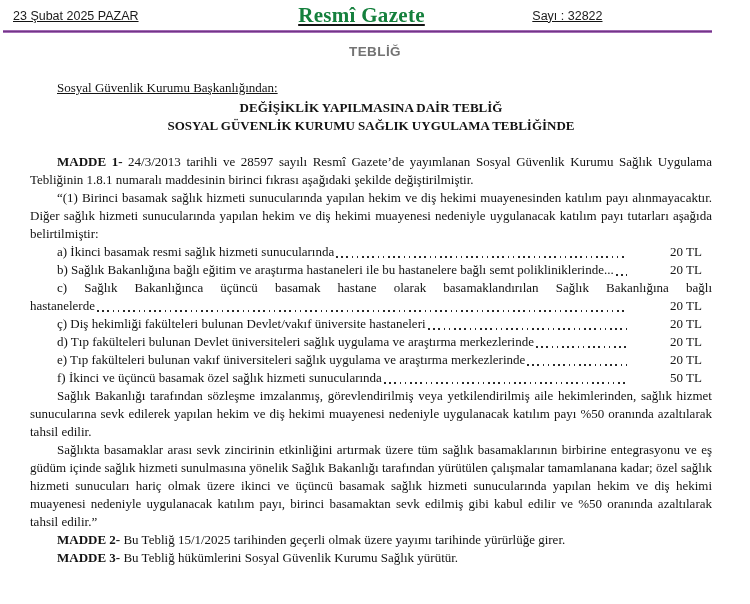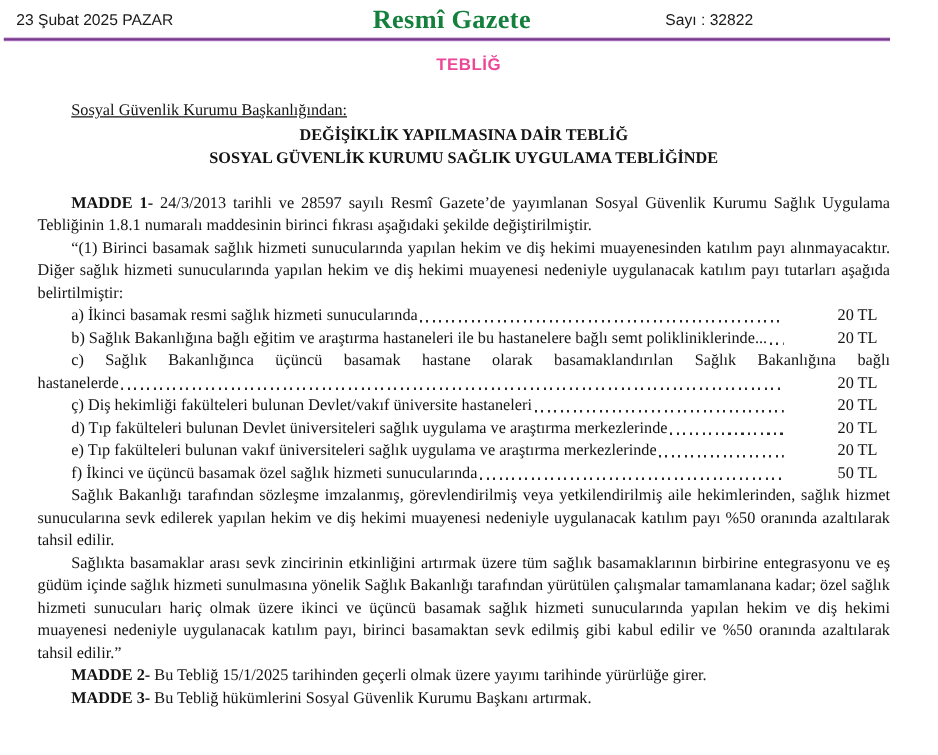--- a/index.html
+++ b/index.html
@@ -8,41 +8,42 @@
     font-family: "Liberation Serif", serif;
     color: #131313;
     -webkit-font-smoothing: antialiased;
   }
   .page { position: relative; width: 750px; height: 604px; }
 
   
   .header-band {
     display: grid; grid-template-columns: 1fr auto 1fr; align-items: center;
     padding: 3px 40px 1px 13px;
+    text-decoration: underline;
   }
   .header-date, .header-issue {
     font-family: "Liberation Sans", sans-serif;
     font-size: 12.5px; color: #1a1a1a;
   }
   .header-issue { text-align: center; }
   .masthead-title {
     font-family: "Liberation Serif", serif;
     font-weight: bold; font-size: 21px; color: #15803d;
     text-align: center; letter-spacing: 0.3px;
   }
   .header-rule {
     height: 3px; margin: 1px 38px 0 3px;
     background: linear-gradient(180deg, #c08ad0 0%, #6a2d80 45%, #c08ad0 100%);
   }
 
   
   .section-heading {
     margin-top: 11px; text-align: center;
     font-family: "Liberation Sans", sans-serif;
-    font-weight: bold; font-size: 13.5px; color: #ec4899;
+    font-weight: bold; font-size: 13.5px; color: #737373;
     letter-spacing: 0.4px;
   }
 
   
   .content {
     padding: 0 38px 0 30px;
     font-size: 13px; line-height: 18px;
     text-align: justify;
   }
   .authority { margin-top: 20px; text-indent: 27px; text-align: left; }
@@ -137,16 +138,16 @@
       <span class="fee-leader"></span>
       <span class="fee-amount">50 TL</span>
     </div>
 
     <p class="para">Sağlık Bakanlığı tarafından sözleşme imzalanmış, görevlendirilmiş veya yetkilendirilmiş aile hekimlerinden, sağlık hizmet sunucularına sevk edilerek yapılan hekim ve diş hekimi muayenesi nedeniyle uygulanacak katılım payı %50 oranında azaltılarak tahsil edilir.</p>
 
     <p class="para">Sağlıkta basamaklar arası sevk zincirinin etkinliğini artırmak üzere tüm sağlık basamaklarının birbirine entegrasyonu ve eş güdüm içinde sağlık hizmeti sunulmasına yönelik Sağlık Bakanlığı tarafından yürütülen çalışmalar tamamlanana kadar; özel sağlık hizmeti sunucuları hariç olmak üzere ikinci ve üçüncü basamak sağlık hizmeti sunucularında yapılan hekim ve diş hekimi muayenesi nedeniyle uygulanacak katılım payı, birinci basamaktan sevk edilmiş gibi kabul edilir ve %50 oranında azaltılarak tahsil edilir.”</p>
 
     <p class="para"><b>MADDE 2-</b><span> Bu Tebliğ 15/1/2025 tarihinden geçerli olmak üzere yayımı tarihinde yürürlüğe girer.</span></p>
 
-    <p class="para"><b>MADDE 3-</b><span> Bu Tebliğ hükümlerini Sosyal Güvenlik Kurumu Başkanı artırmak.</span></p>
+    <p class="para"><b>MADDE 3-</b><span> Bu Tebliğ hükümlerini Sosyal Güvenlik Kurumu Sağlık yürütür.</span></p>
 
   </div>
 </div>
 
 </body></html>

